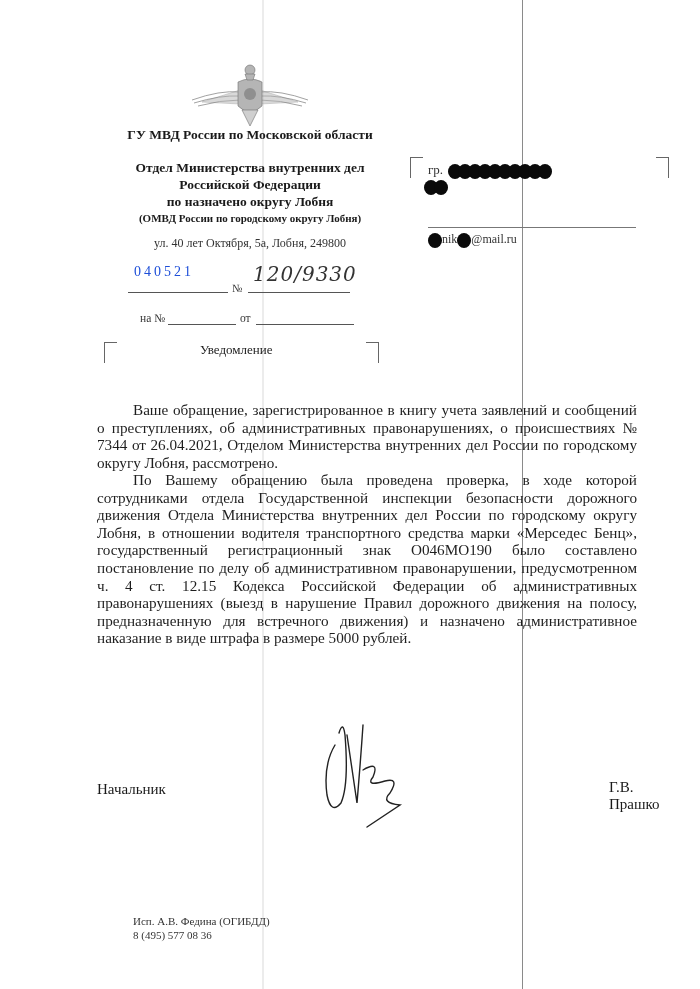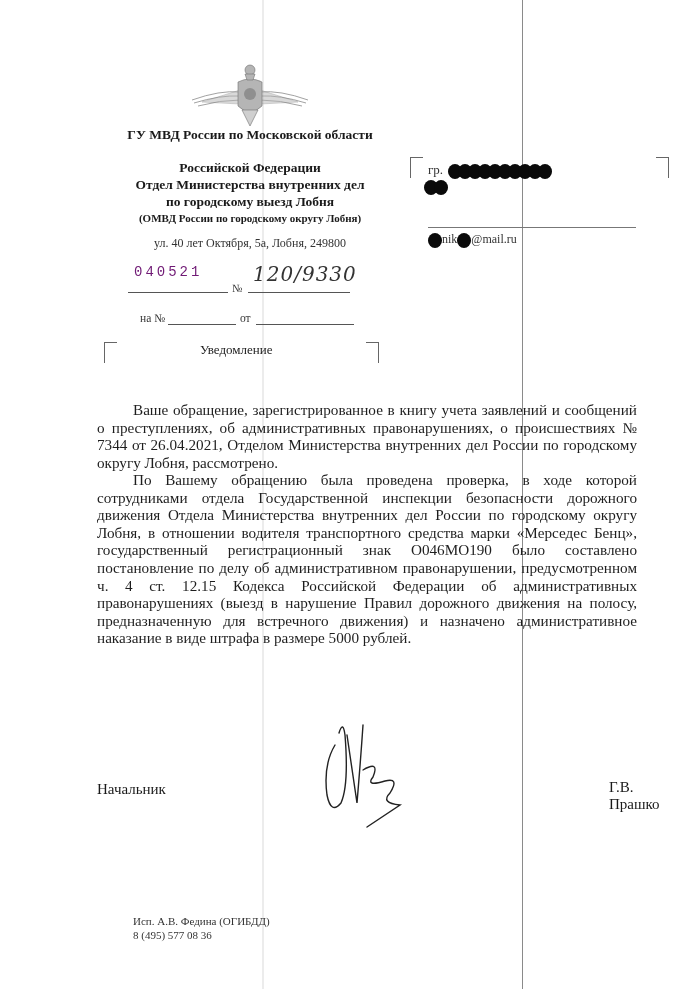--- a/index.html
+++ b/index.html
@@ -11,21 +11,21 @@
   .fold-b { left: 522px; background: #8a8a8a; }
 
   .emblem { position: absolute; left: 190px; top: 60px; width: 120px; height: 68px; }
 
   .hdr { position: absolute; left: 100px; width: 300px; text-align: center; font-weight: bold; }
   .hdr-org { top: 127px; font-size: 13.5px; }
   .hdr-dept { top: 159px; font-size: 13.5px; line-height: 17px; }
   .hdr-short { font-size: 11px; font-family: Liberation Serif, serif; }
   .hdr-addr { position: absolute; left: 100px; width: 300px; top: 236px; text-align: center; font-size: 12px; font-weight: normal; color: #333; }
 
-  .stamp-num { position: absolute; left: 134px; top: 264px; font-family: Liberation Mono, monospace; font-size: 14px; color: #701a75; letter-spacing: 3px; }
+  .stamp-num { position: absolute; left: 134px; top: 264px; font-family: Liberation Serif, serif; font-size: 14px; color: #1d4ed8; letter-spacing: 3px; }
   .line { position: absolute; height: 1px; background: #555; }
   .no-label { position: absolute; font-size: 11px; color: #333; }
   .handnum { position: absolute; left: 253px; top: 262px; font-family: "DejaVu Serif", serif; font-style: italic; font-size: 20px; color: #333; letter-spacing: 1px; }
   .na-label { position: absolute; font-size: 11.5px; color: #333; }
 
   .bracket { position: absolute; width: 12px; height: 20px; border-color: #666; border-style: solid; border-width: 0; }
   .br-tl { border-top-width: 1px; border-left-width: 1px; }
   .br-tr { border-top-width: 1px; border-right-width: 1px; }
 
   .doc-type { position: absolute; left: 200px; top: 342px; font-size: 13px; color: #222; }
@@ -70,23 +70,23 @@
       <circle cx="60" cy="10" r="5"></circle>
       <path d="M55 14 L65 14 L63 20 L57 20 Z"></path>
       <path d="M52 50 L60 66 L68 50 Z" fill="#cfcfcf"></path>
     </g>
     <circle cx="60" cy="34" r="6" fill="#8f8f8f"></circle>
   </svg>
 
   <div class="hdr hdr-org">ГУ МВД России по Московской области</div>
 
   <div class="hdr hdr-dept">
+    <div>Отдел Министерства внутренних дел</div>
     <div>Российской Федерации</div>
-    <div>Отдел Министерства внутренних дел</div>
-    <div>по городскому выезд Лобня</div>
+    <div>по назначено округу Лобня</div>
     <div class="hdr-short">(ОМВД России по городскому округу Лобня)</div>
   </div>
 
   <div class="hdr-addr">ул. 40 лет Октября, 5а, Лобня, 249800</div>
 
   <div class="stamp-num">040521</div>
   <div class="line" style="left:128px; top:292px; width:100px;"></div>
   <div class="no-label" style="left:232px; top:282px;">№</div>
   <div class="handnum">120/9330</div>
   <div class="line" style="left:248px; top:292px; width:102px;"></div>

